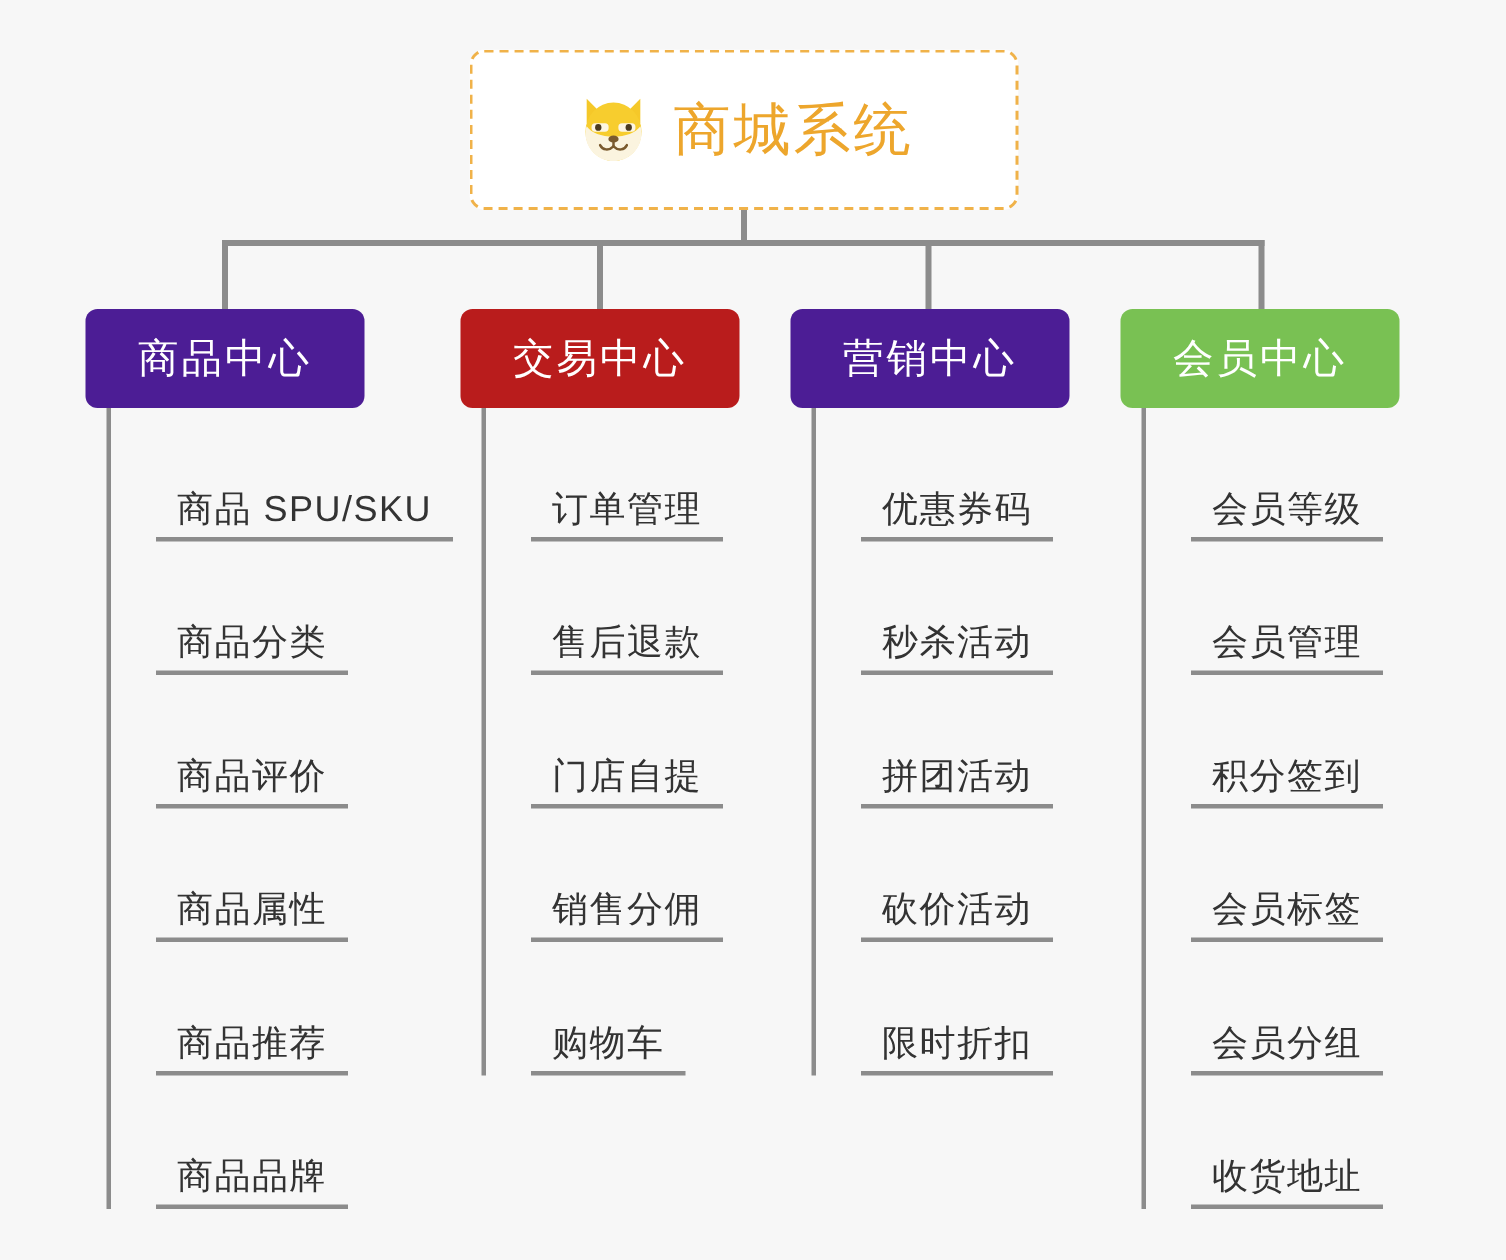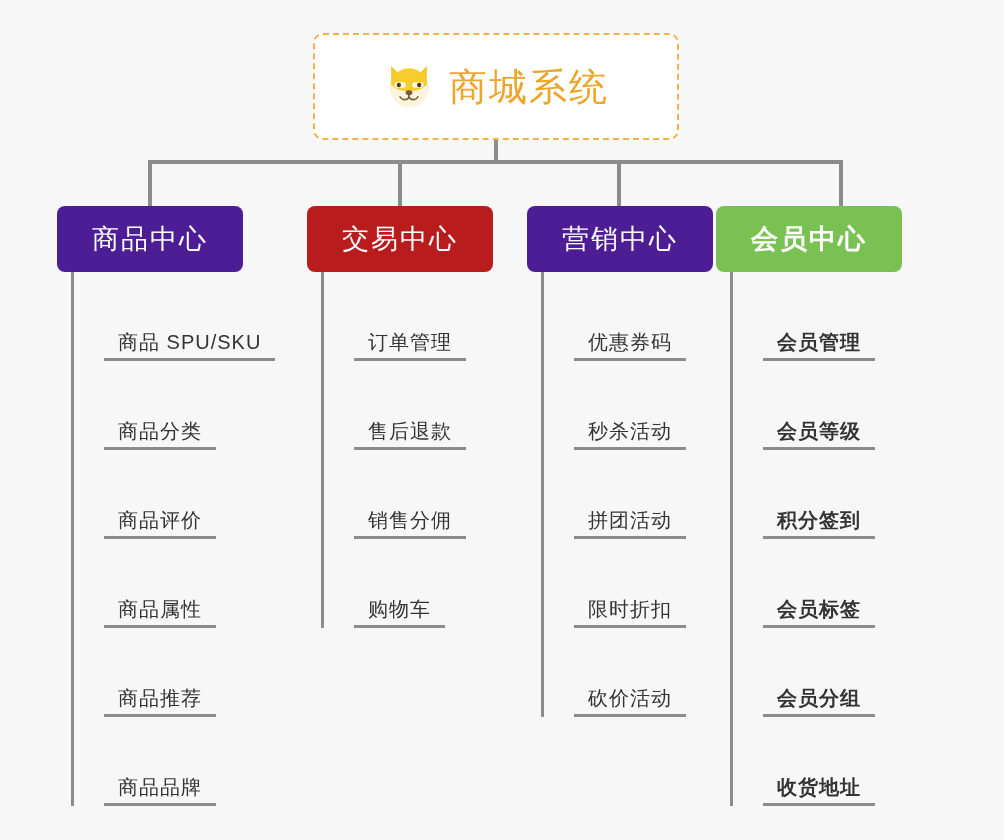--- a/index.html
+++ b/index.html
@@ -101,33 +101,33 @@
   .leaf-item {
     position: relative;
     height: 89px;
     display: flex;
     align-items: flex-end;
   }
   .leaf-label {
     display: inline-block;
     margin-left: 30px;
     padding: 0 14px 6px 14px;
-    font-size: 20px;
+    font-size: 24px;
     color: #333333;
     letter-spacing: 1px;
     line-height: 1;
     white-space: nowrap;
     border-bottom: 3px solid #8c8c8c;
   }
 
   
   #col-0 { left: 57px;  }
   #col-1 { left: 307px; }
   #col-2 { left: 527px; }
-  #col-3 { left: 716px; font-weight: bold; }
+  #col-3 { left: 747px; }
 
   #drop-0 { left: 148px; }
   #drop-1 { left: 398px; }
   #drop-2 { left: 617px; }
   #drop-3 { left: 839px; }
 </style>
 </head>
 <body>
 
 <div id="mindmap">
@@ -188,20 +188,23 @@
       <span>交易中心</span>
     </div>
     <div class="leaf-list">
       <div class="leaf-item">
           <span class="leaf-label">订单管理</span>
         </div>
       <div class="leaf-item">
           <span class="leaf-label">售后退款</span>
         </div>
       <div class="leaf-item">
+          <span class="leaf-label">门店自提</span>
+        </div>
+      <div class="leaf-item">
           <span class="leaf-label">销售分佣</span>
         </div>
       <div class="leaf-item">
           <span class="leaf-label">购物车</span>
         </div>
     </div>
   </div>
 
   <div class="column" id="col-2">
     <div class="col-header" style="background: #4c1d95;">
@@ -211,40 +214,40 @@
       <div class="leaf-item">
           <span class="leaf-label">优惠券码</span>
         </div>
       <div class="leaf-item">
           <span class="leaf-label">秒杀活动</span>
         </div>
       <div class="leaf-item">
           <span class="leaf-label">拼团活动</span>
         </div>
       <div class="leaf-item">
+          <span class="leaf-label">砍价活动</span>
+        </div>
+      <div class="leaf-item">
           <span class="leaf-label">限时折扣</span>
-        </div>
-      <div class="leaf-item">
-          <span class="leaf-label">砍价活动</span>
         </div>
     </div>
   </div>
 
   <div class="column" id="col-3">
     <div class="col-header" style="background: rgb(121, 193, 83);">
       <span>会员中心</span>
     </div>
     <div class="leaf-list">
       <div class="leaf-item">
+          <span class="leaf-label">会员等级</span>
+        </div>
+      <div class="leaf-item">
           <span class="leaf-label">会员管理</span>
         </div>
       <div class="leaf-item">
-          <span class="leaf-label">会员等级</span>
-        </div>
-      <div class="leaf-item">
           <span class="leaf-label">积分签到</span>
         </div>
       <div class="leaf-item">
           <span class="leaf-label">会员标签</span>
         </div>
       <div class="leaf-item">
           <span class="leaf-label">会员分组</span>
         </div>
       <div class="leaf-item">
           <span class="leaf-label">收货地址</span>

